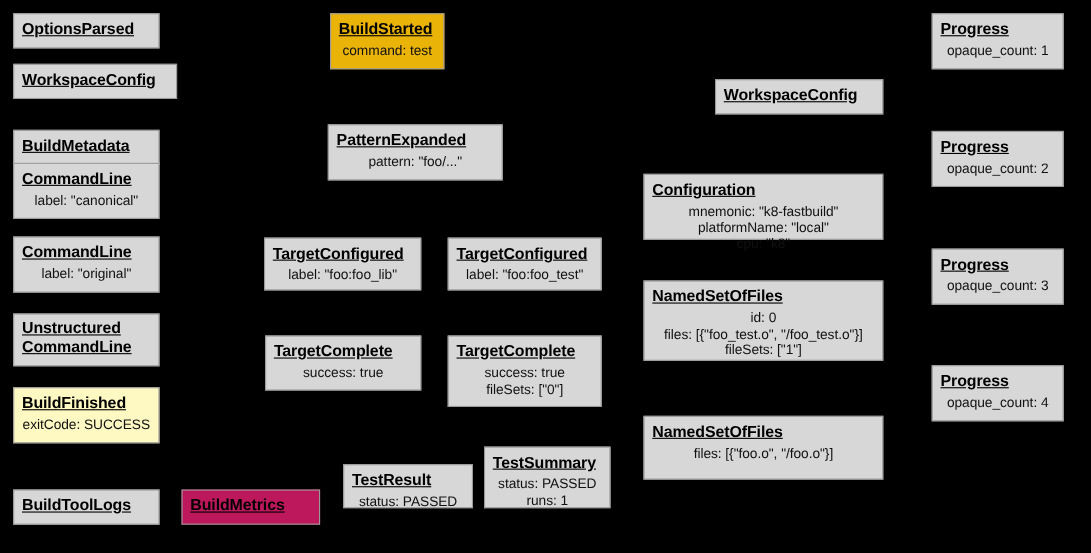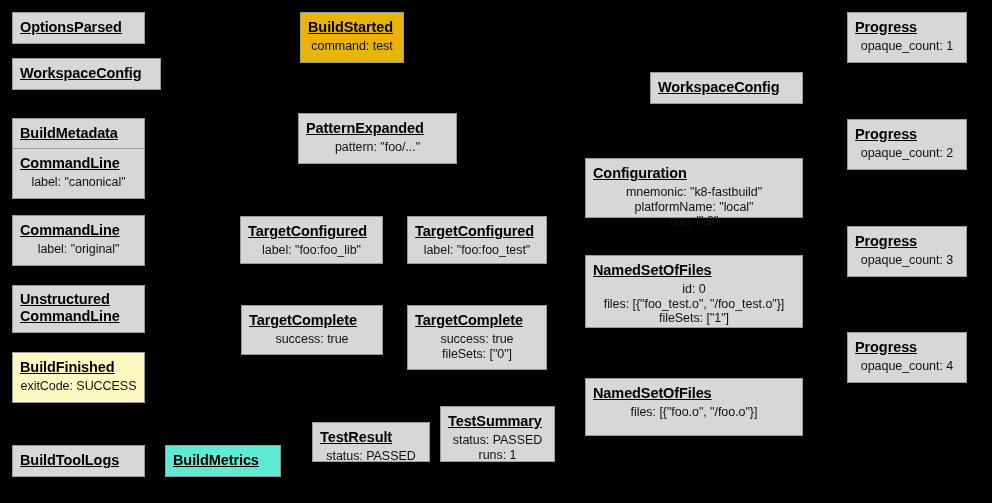--- a/index.html
+++ b/index.html
@@ -78,21 +78,21 @@
 CommandLine</div></div>
     </div>
     <div class="node" style="left: 12px; top: 352px; width: 133px; height: 51px; background: #fef9c3; border-color: rgb(154, 154, 154);">
       <div><div class="node-title">BuildFinished</div><div class="node-fields">
           <div class="node-field">exitCode: SUCCESS</div>
         </div></div>
     </div>
     <div class="node title-only" style="left: 12px; top: 445px; width: 133px; height: 32px; background: rgb(215, 215, 215); border-color: rgb(154, 154, 154);">
       <div><div class="node-title">BuildToolLogs</div></div>
     </div>
-    <div class="node title-only" style="left: 165px; top: 445px; width: 116px; height: 32px; background: #5eead4; border-color: rgb(154, 154, 154);">
+    <div class="node title-only" style="left: 165px; top: 445px; width: 126px; height: 32px; background: #be185d; border-color: rgb(154, 154, 154);">
       <div><div class="node-title">BuildMetrics</div></div>
     </div>
     <div class="node" style="left: 300px; top: 12px; width: 104px; height: 51px; background: #eab308; border-color: rgb(154, 154, 154);">
       <div><div class="node-title">BuildStarted</div><div class="node-fields">
           <div class="node-field">command: test</div>
         </div></div>
     </div>
     <div class="node" style="left: 298px; top: 113px; width: 159px; height: 51px; background: rgb(215, 215, 215); border-color: rgb(154, 154, 154);">
       <div><div class="node-title">PatternExpanded</div><div class="node-fields">
           <div class="node-field">pattern: "foo/..."</div>

